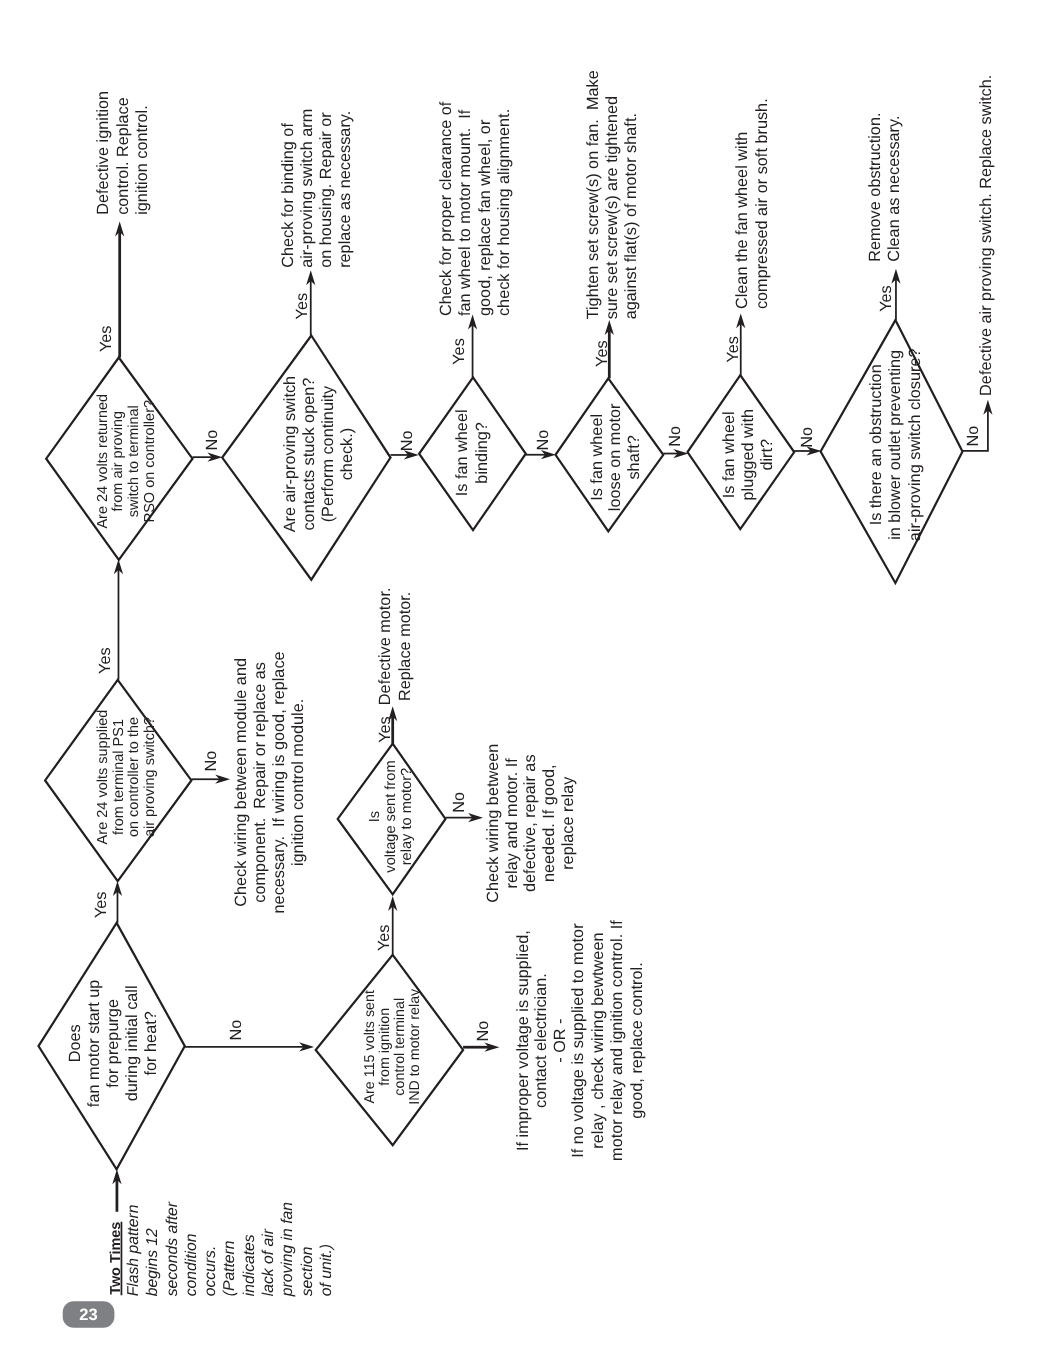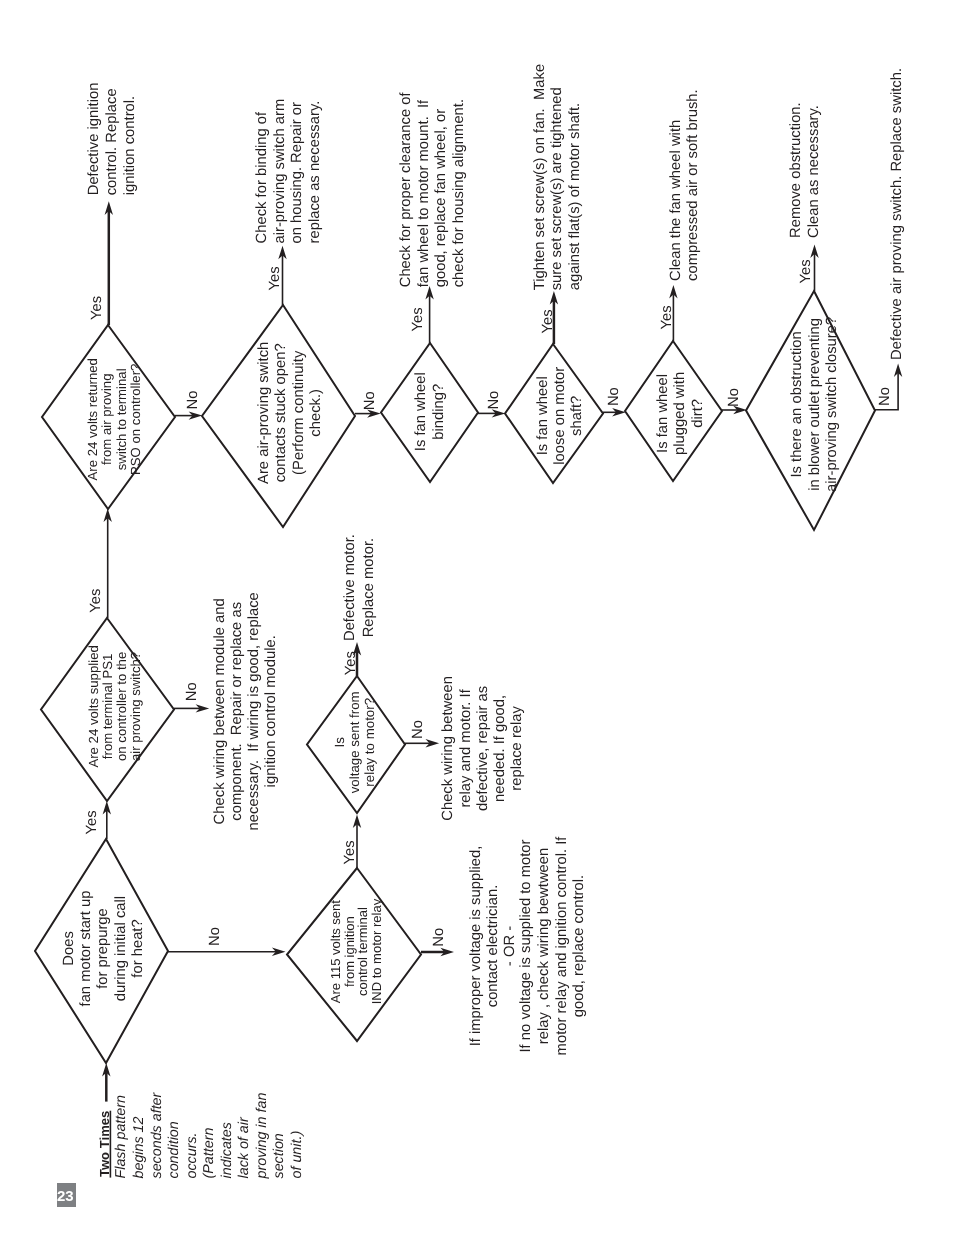--- a/index.html
+++ b/index.html
@@ -7,23 +7,23 @@
   #page{position:relative;width:954px;height:1235px;background:#ffffff;overflow:hidden;}
   svg#chart{display:block;position:absolute;left:0;top:0;}
   svg#chart text{font-family:"Liberation Sans",sans-serif;fill:#231f20;text-rendering:geometricPrecision;}
   .shape{fill:none;stroke:#231f20;stroke-width:2;stroke-linejoin:miter;stroke-miterlimit:10;}
   .conn{fill:none;stroke:#231f20;stroke-width:1.6;}
   .connth{fill:none;stroke:#231f20;stroke-width:2.5;}
   .ah{fill:#231f20;stroke:none;}
   .t{font-size:14.8px;}
   .ti{font-size:14.3px;font-style:italic;}
   .tb{font-size:13.1px;font-weight:bold;}
-  #page-number-badge{position:absolute;left:57px;top:1183px;width:19px;height:24px;
+  #page-number-badge{position:absolute;left:57px;top:1183px;width:47px;height:24px;
      background:#7e8083;color:#ffffff;font-family:"Liberation Sans",sans-serif;
-     font-weight:bold;font-size:15px;display:flex;align-items:center;justify-content:flex-start;}
+     font-weight:bold;font-size:15px;display:flex;align-items:center;justify-content:center;border-radius:10px;}
 </style>
 </head>
 <body>
 
 <div id="page">
 <svg id="chart" width="954" height="1235" viewBox="0 0 954 1235">
 <g id="shapes">
   <polygon class="shape" points="106,839 168,951 106,1063 35,951"></polygon>
   <polygon class="shape" points="107,618 174,709.5 107,801 41,709.5"></polygon>
   <polygon class="shape" points="357,676 405,744.5 357,813 307,744.5"></polygon>

